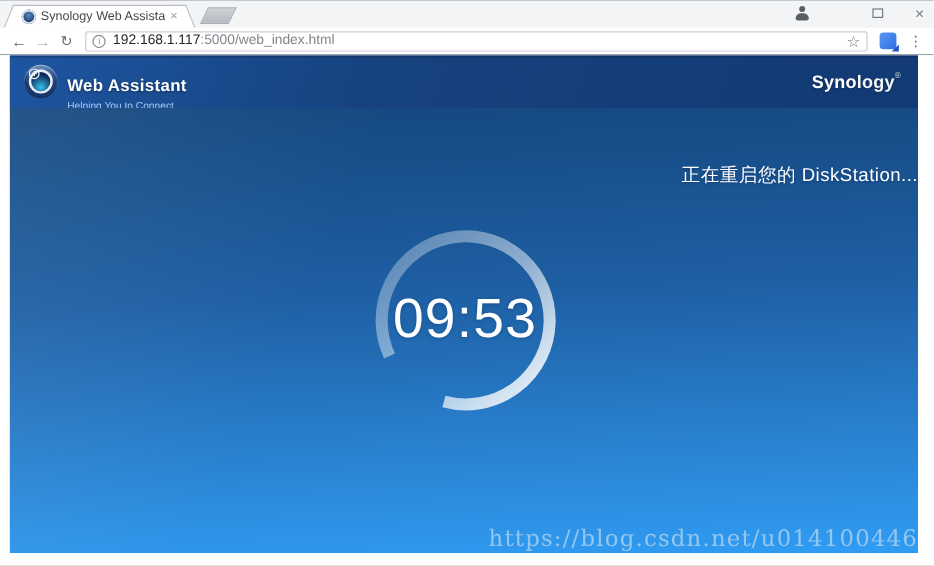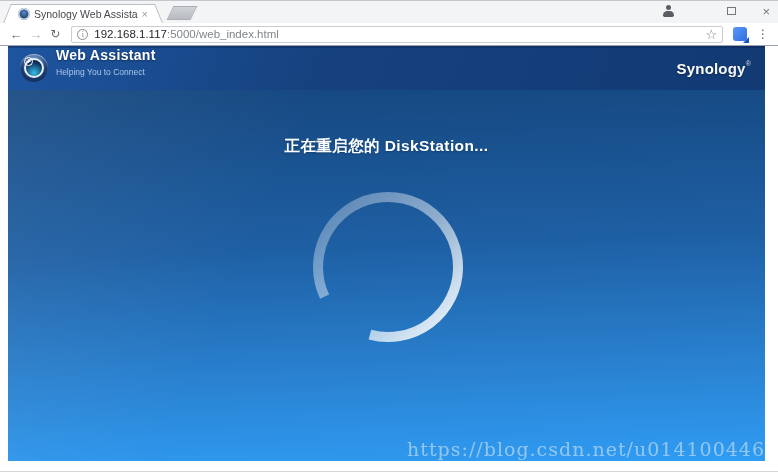--- a/index.html
+++ b/index.html
@@ -58,36 +58,36 @@
     background:linear-gradient(110deg,#1e55a0 0%,#16427f 40%,#123a74 100%);
     box-shadow:inset 0 2px 0 rgba(8,30,70,0.35), 0 1px 0 rgba(10,35,80,0.4); }
   .logo { position:absolute; left:12px; top:8px; width:28px; height:28px; border-radius:50%;
     background:radial-gradient(circle at 50% 25%, #7ba3d8, #1d3f77 55%, #0d2950 100%);
     box-shadow:inset 0 1px 1px rgba(255,255,255,0.5); }
   .logo-ring { position:absolute; left:4px; top:4px; width:20px; height:20px; border-radius:50%;
     border:2px solid #e9eff6;
     background:radial-gradient(circle at 50% 80%, #35bfe6, #0d2c59 70%); }
   .logo-core { position:absolute; left:4px; top:3px; width:9px; height:9px; border-radius:50%;
     border:1px solid #fff; color:#fff; font-size:8px; line-height:7px; text-align:center; font-weight:bold; }
-  .app-title-block { position:absolute; left:48px; top:1px; }
+  .app-title-block { position:absolute; left:48px; top:17px; }
   .app-name { color:#fff; font-size:14px; font-weight:bold; letter-spacing:0.3px; text-shadow:0 1px 2px rgba(0,0,0,0.4); }
   .app-tagline { color:#a9c8ee; font-size:8.5px; margin-top:4px; }
   .brand { position:absolute; right:14px; top:14px; color:#fff; font-size:15px; letter-spacing:0.2px;
            text-shadow:0 1px 2px rgba(0,0,0,0.35); }
   .brand-bold { font-weight:bold; }
   .brand-light { font-weight:bold; opacity:0.95; }
   .brand-tm { font-size:7px; vertical-align:top; opacity:0.8; }
 
   .app-body { position:relative; height:371px;
     background:linear-gradient(178deg,#15477f 0%,#1e5fa3 42%,#2a83d2 76%,#2f9cf3 100%); }
   .app-body::before { content:""; position:absolute; inset:0;
     background:linear-gradient(115deg,rgba(255,255,255,0.07) 0%,rgba(255,255,255,0) 35%); }
 
-  .status-title { position:absolute; top:46px; width:100%; text-align:center;
-    color:#fff; font-size:15.5px; font-weight:bold; letter-spacing:0.4px; text-shadow:0 1px 2px rgba(0,30,70,0.35); }
+  .status-title { position:absolute; top:46px; width:100%; text-align:right;
+    color:#fff; font-size:15.5px; font-weight:normal; letter-spacing:0.4px; text-shadow:0 1px 2px rgba(0,30,70,0.35); }
 
   .ring-wrap { position:absolute; left:50%; top:97px; width:160px; height:160px; margin-left:-79px; }
   .timer { position:absolute; left:50%; top:148px; width:300px; margin-left:-149px; text-align:center;
     color:#fff; font-size:46px; font-weight:normal; letter-spacing:1px; text-shadow:0 1px 3px rgba(0,30,70,0.25); }
 
   .watermark { position:absolute; right:0; bottom:1px; font-family:"DejaVu Serif","Liberation Serif",serif;
     font-size:19px; color:rgba(230,236,242,0.55); letter-spacing:1px; white-space:nowrap;text-align:center; }
 
   .bottom-edge { position:absolute; left:0; bottom:0; width:778px; height:1px; background:#d5d7da; }
 </style>
@@ -150,20 +150,21 @@
             <defs>
               <linearGradient id="ringGrad" gradientUnits="userSpaceOnUse" x1="-70" y1="-70" x2="70" y2="70">
                 <stop offset="0" stop-color="#ffffff" stop-opacity="0.25"></stop>
                 <stop offset="0.5" stop-color="#ffffff" stop-opacity="0.5"></stop>
                 <stop offset="1" stop-color="#ffffff" stop-opacity="0.95"></stop>
               </linearGradient>
             </defs>
             <path d="M -63.4 29.6 A 70 70 0 1 1 -18.1 67.6" fill="none" stroke="url(#ringGrad)" stroke-width="10"></path>
           </svg>
         </div>
+        <div class="timer">09:53</div>
 
         <div class="watermark">https://blog.csdn.net/u014100446</div>
       </div>
 
     </div>
   </div>
 
   <div class="bottom-edge"></div>
 </div>
 

